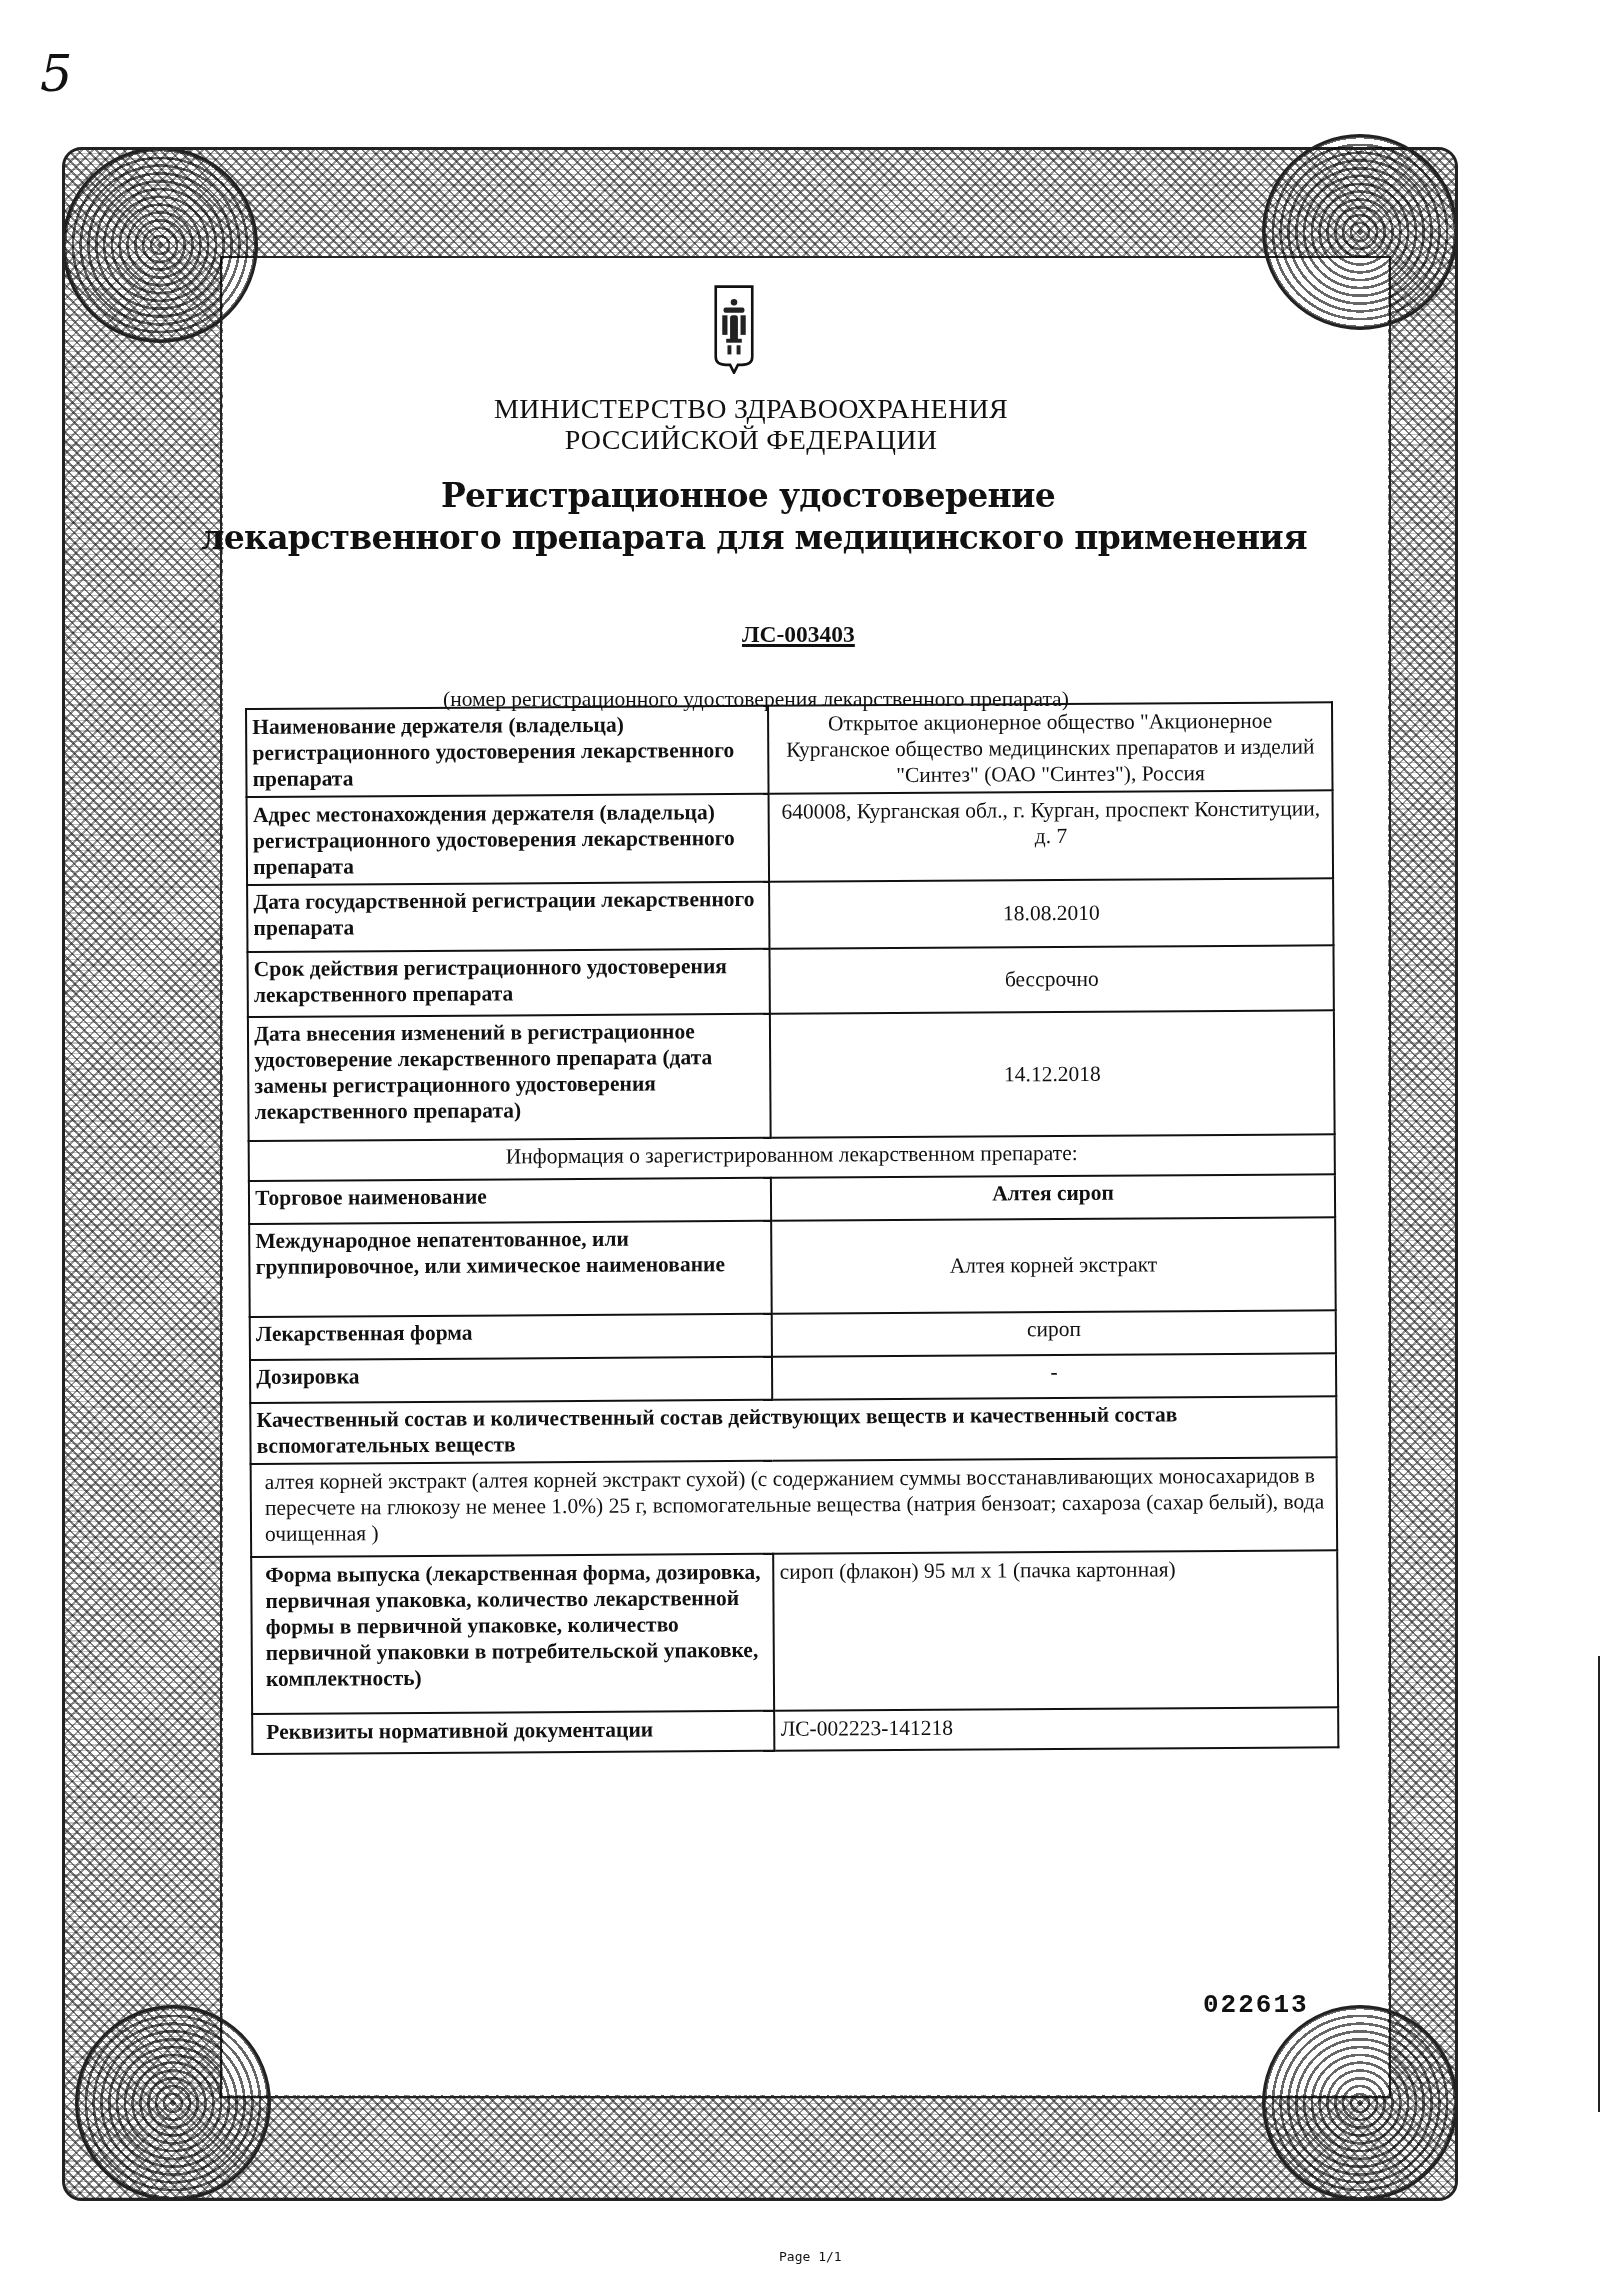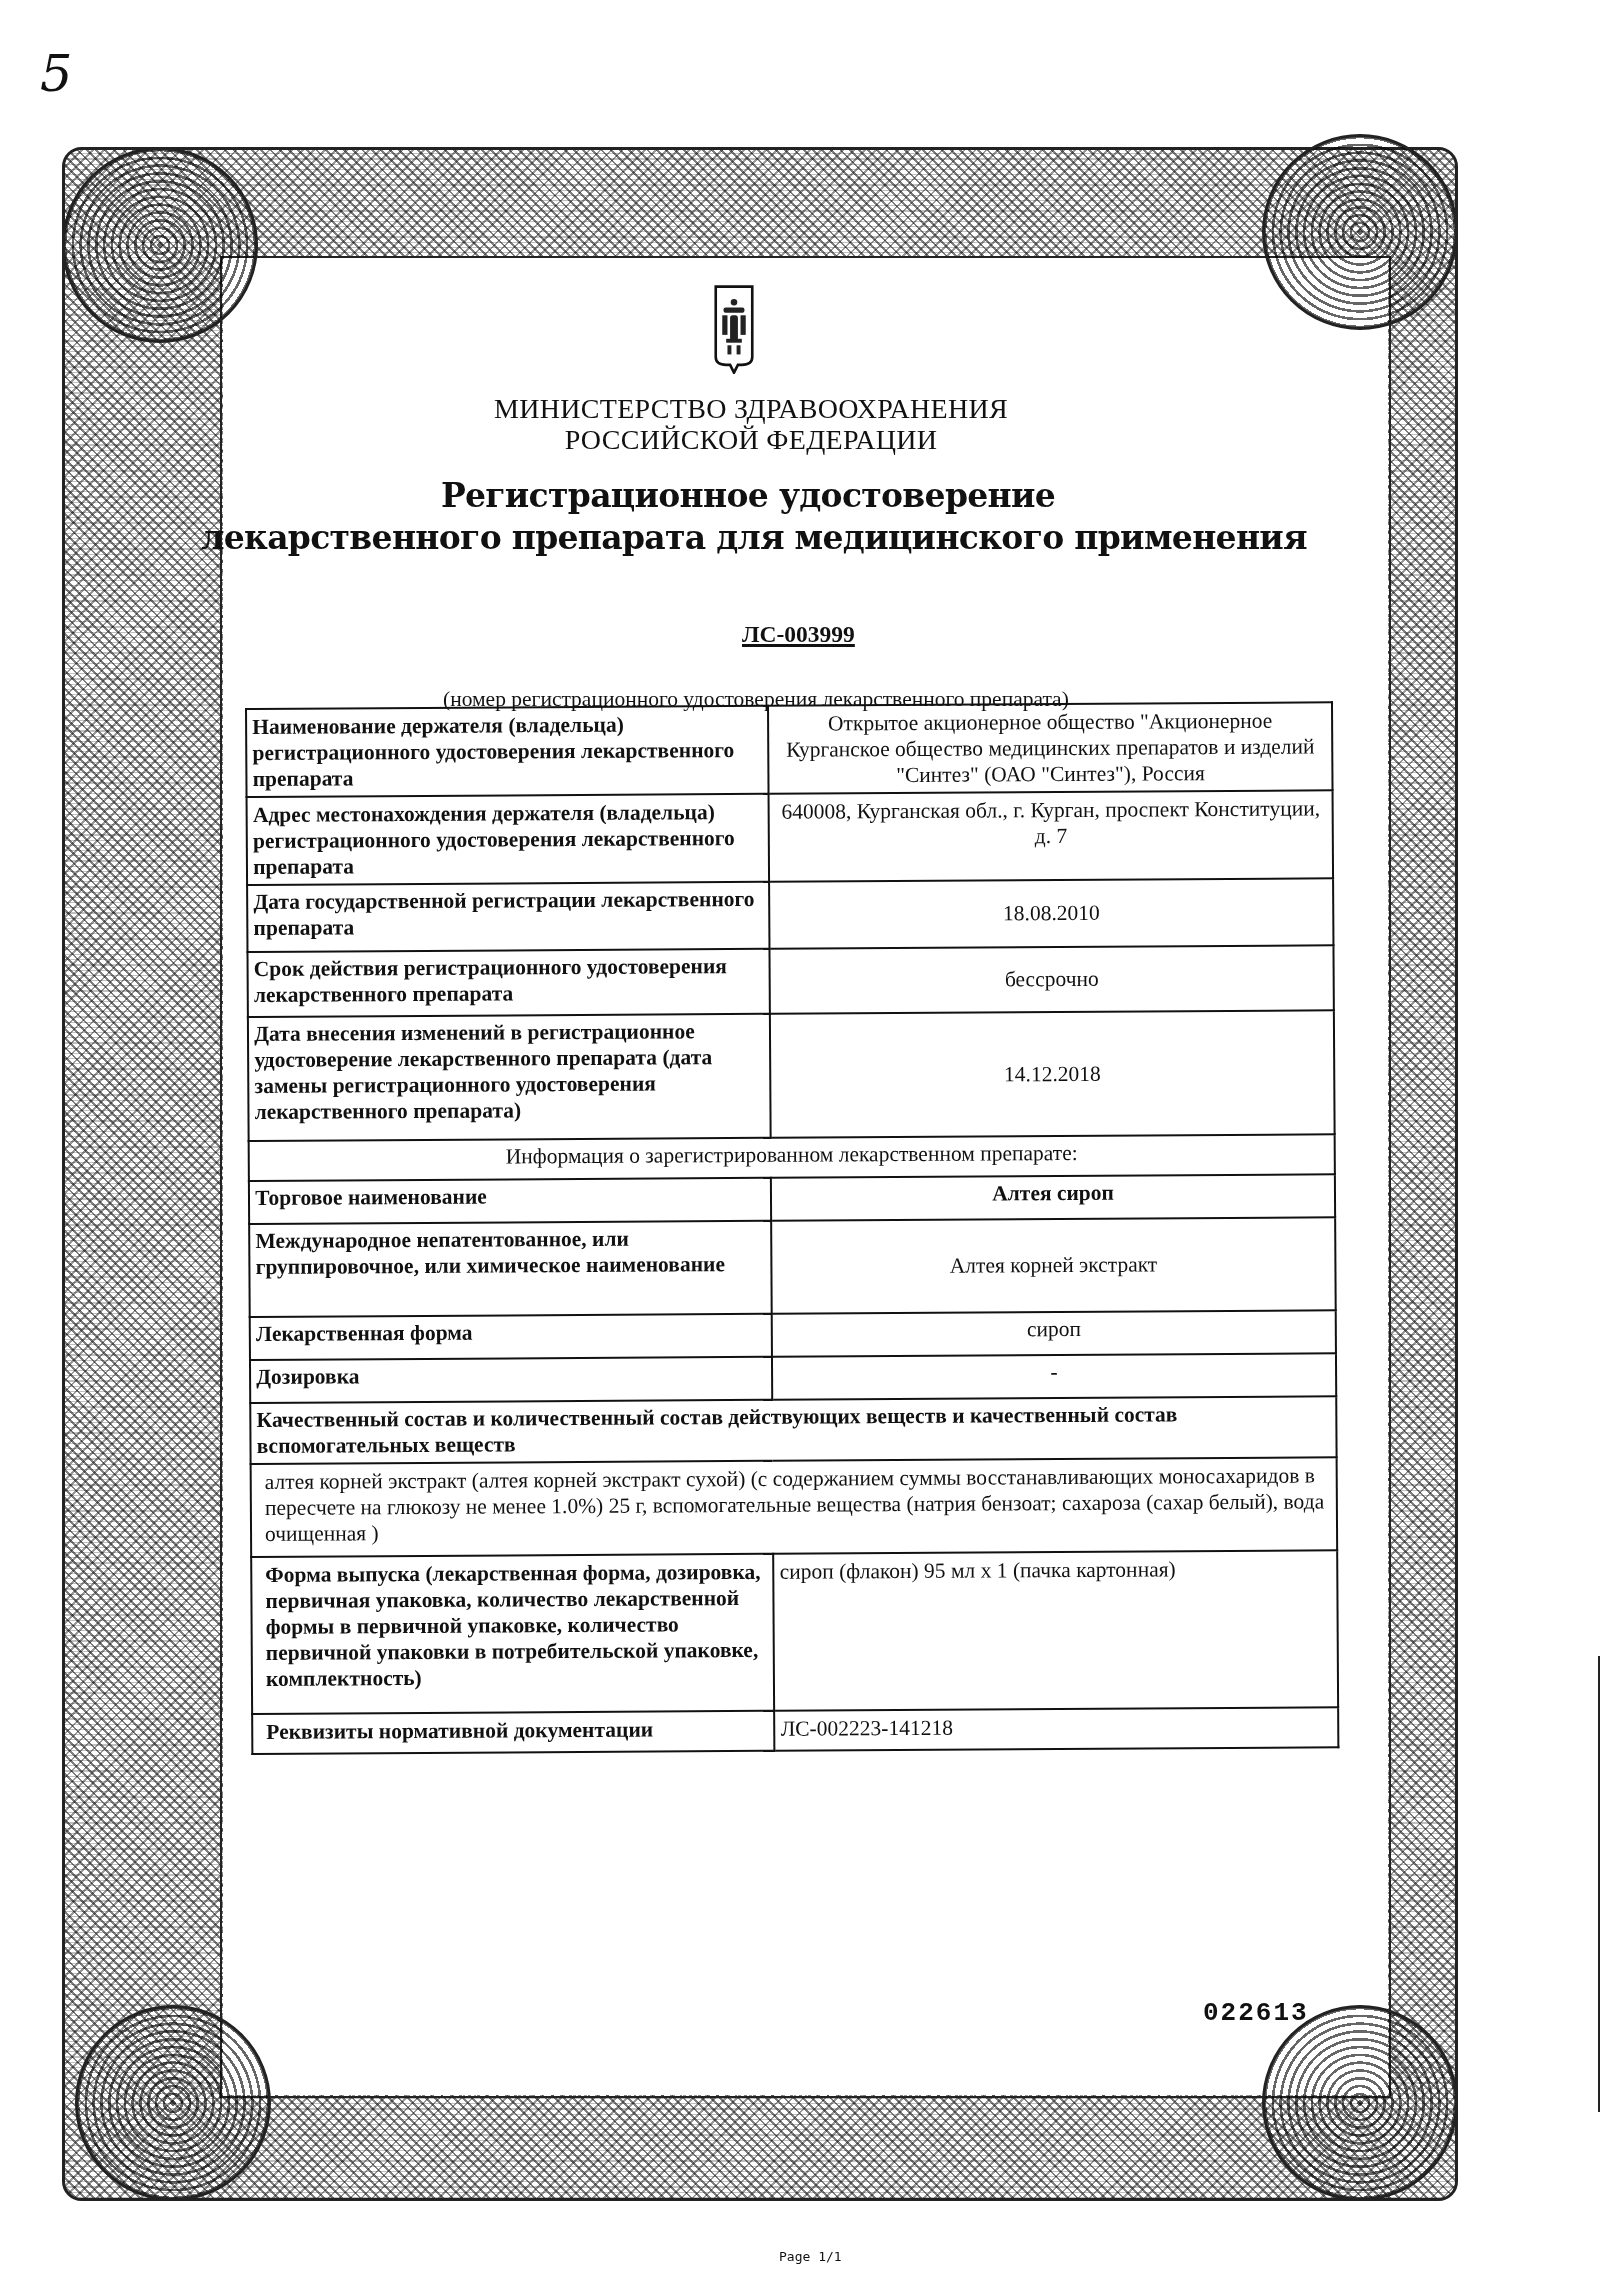--- a/index.html
+++ b/index.html
@@ -38,21 +38,21 @@
   table.cert td { border: 2px solid #111; padding: 3.9px 5.2px; vertical-align: top; }
   table.cert td.lbl { width: 502px; font-weight: bold; text-align: left; }
   table.cert td.val { text-align: center; vertical-align: middle; }
   table.cert td.val.top { vertical-align: top; }
   table.cert td.val.left { text-align: left; }
   table.cert td.span-center { text-align: center; }
   table.cert td.span-bold { font-weight: bold; }
   table.cert .pad-left { padding-left: 13px; }
 
   .serial { position: absolute; left: 1203px; top: 1990px; font-family: "Liberation Mono", "DejaVu Sans Mono", monospace;
-            font-size: 26px; font-weight: bold; letter-spacing: 2px; margin-top: 8px; }
+            font-size: 26px; font-weight: bold; letter-spacing: 2px; }
   .pagefoot { position: absolute; left: 779px; top: 2249px; font-family: "DejaVu Sans Mono", monospace; font-size: 13px; }
   .right-line { position: absolute; left: 1598px; top: 1656px; width: 2px; height: 456px; background: #222; }
 </style>
 </head>
 <body>
 
 <div class="handmark">5</div>
 
 <div class="frame-outline outer" style="background:
        repeating-linear-gradient(45deg, rgba(0,0,0,.5) 0 2px, transparent 2px 6.5px),
@@ -79,21 +79,21 @@
     <rect x="36" y="94" width="6" height="14"></rect>
   </g>
 </svg>
 
 <div class="ministry l1">МИНИСТЕРСТВО ЗДРАВООХРАНЕНИЯ</div>
 <div class="ministry l2">РОССИЙСКОЙ ФЕДЕРАЦИИ</div>
 
 <div class="title l1">Регистрационное удостоверение</div>
 <div class="title l2">лекарственного препарата для медицинского применения</div>
 
-<div class="regnum">ЛС-003999</div>
+<div class="regnum">ЛС-003403</div>
 <div class="regnum-caption">(номер регистрационного удостоверения лекарственного препарата)</div>
 
 <table class="cert">
   <tbody>
     <tr style="height:77px;">
       <td class="lbl">Наименование держателя (владельца) регистрационного удостоверения лекарственного препарата</td>
       <td class="val">Открытое акционерное общество "Акционерное Курганское общество медицинских препаратов и изделий "Синтез" (ОАО "Синтез"), Россия</td>
     </tr>
     <tr style="height:77px;">
       <td class="lbl">Адрес местонахождения держателя (владельца) регистрационного удостоверения лекарственного препарата</td>

